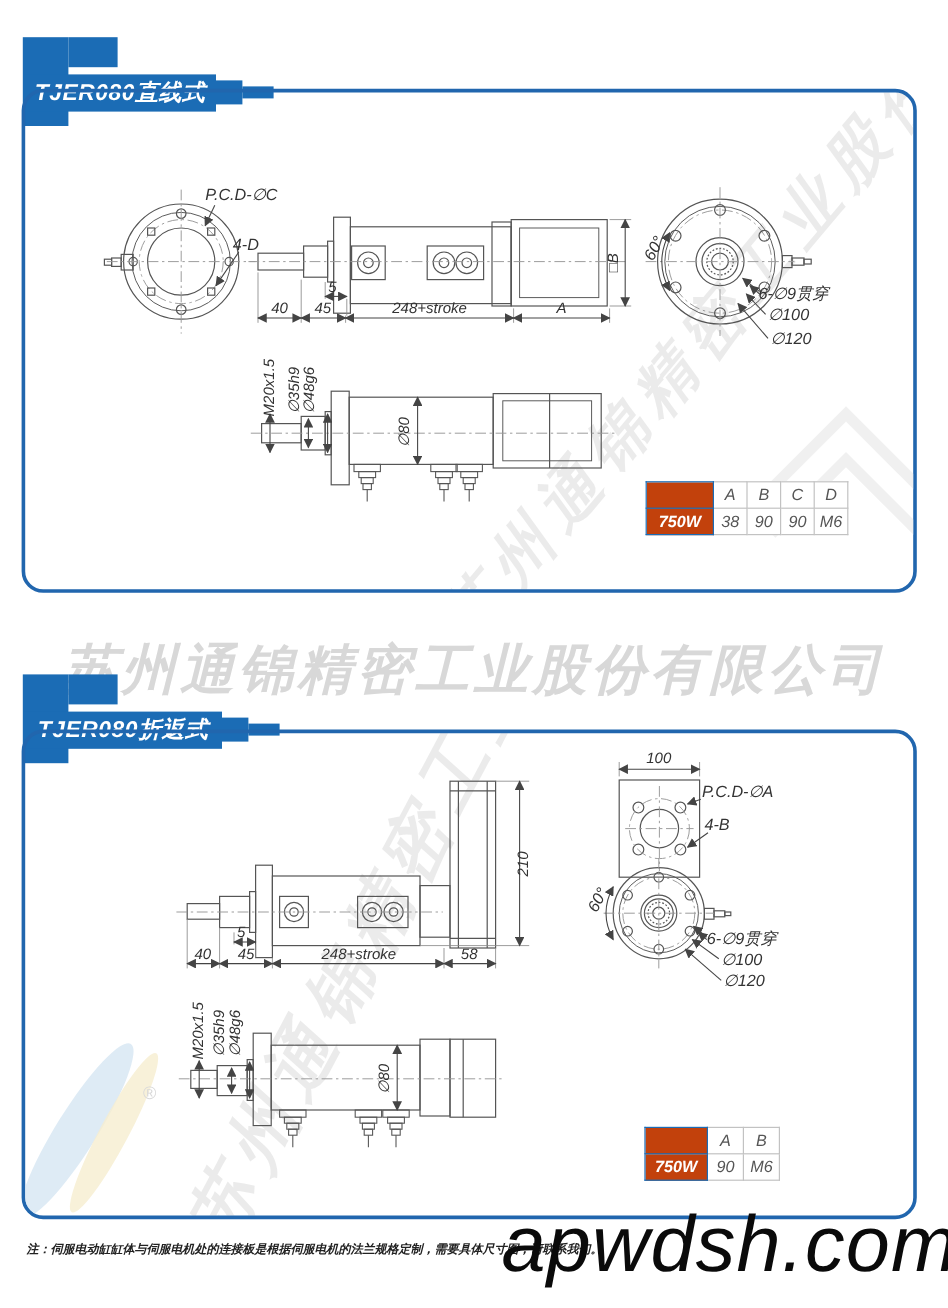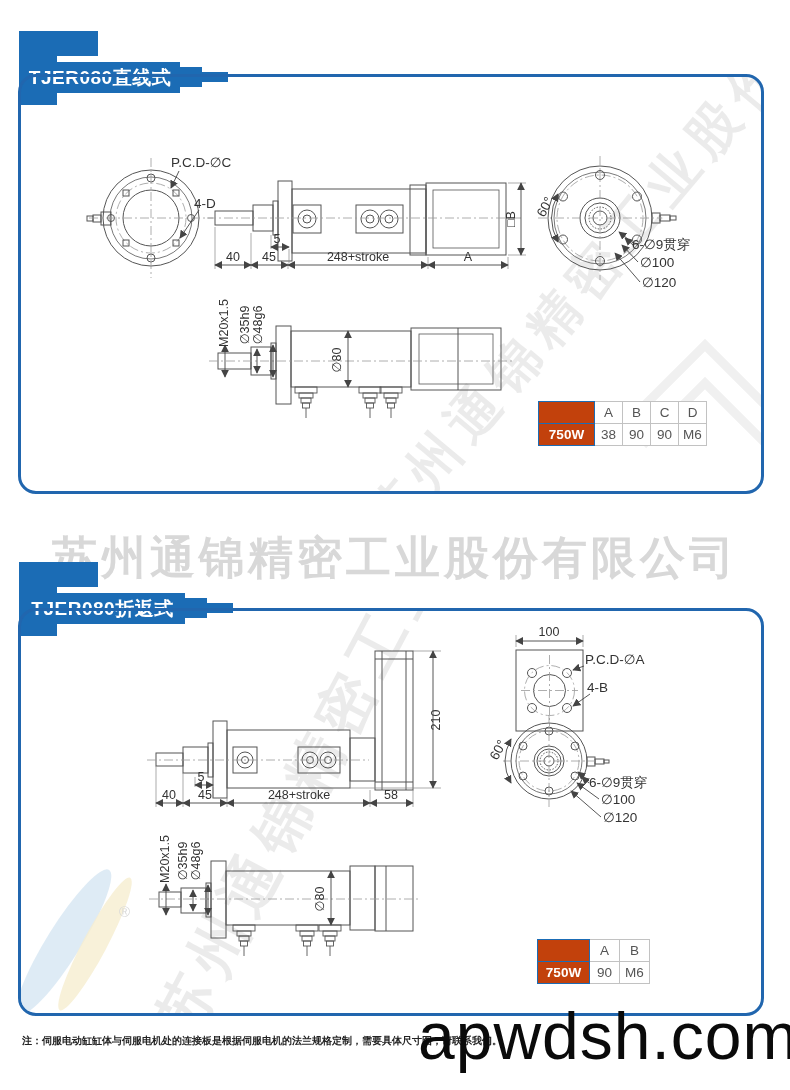--- a/index.html
+++ b/index.html
@@ -1,17 +1,17 @@
 <!DOCTYPE html>
 <html><head>
 <meta charset="utf-8">
 <style>
   * { margin:0; padding:0; box-sizing:border-box; }
   html,body { width:790px; height:1090px; background:#fff; font-family:"Liberation Sans", sans-serif; overflow:hidden; }
-  .page { position:relative; width:790px; height:920px; background:#fff; }
+  .page { position:relative; width:790px; height:920px; background:#fff;font-style:italic; }
 
   
   .decor-a { position:absolute; width:38px; height:74px; background:#1b6cb5; }
   .decor-b { position:absolute; width:41px; height:25px; background:#1b6cb5; }
 
   
   .tab { position:absolute; height:31px; background:#1b6cb5; color:#fff; font-weight:bold;
          font-size:19px; line-height:31px; text-align:center; letter-spacing:0.5px; }
   .tab-step1 { position:absolute; width:22px; height:20px; background:#1b6cb5; }
   .tab-step2 { position:absolute; width:26px; height:10px; background:#1b6cb5; }

